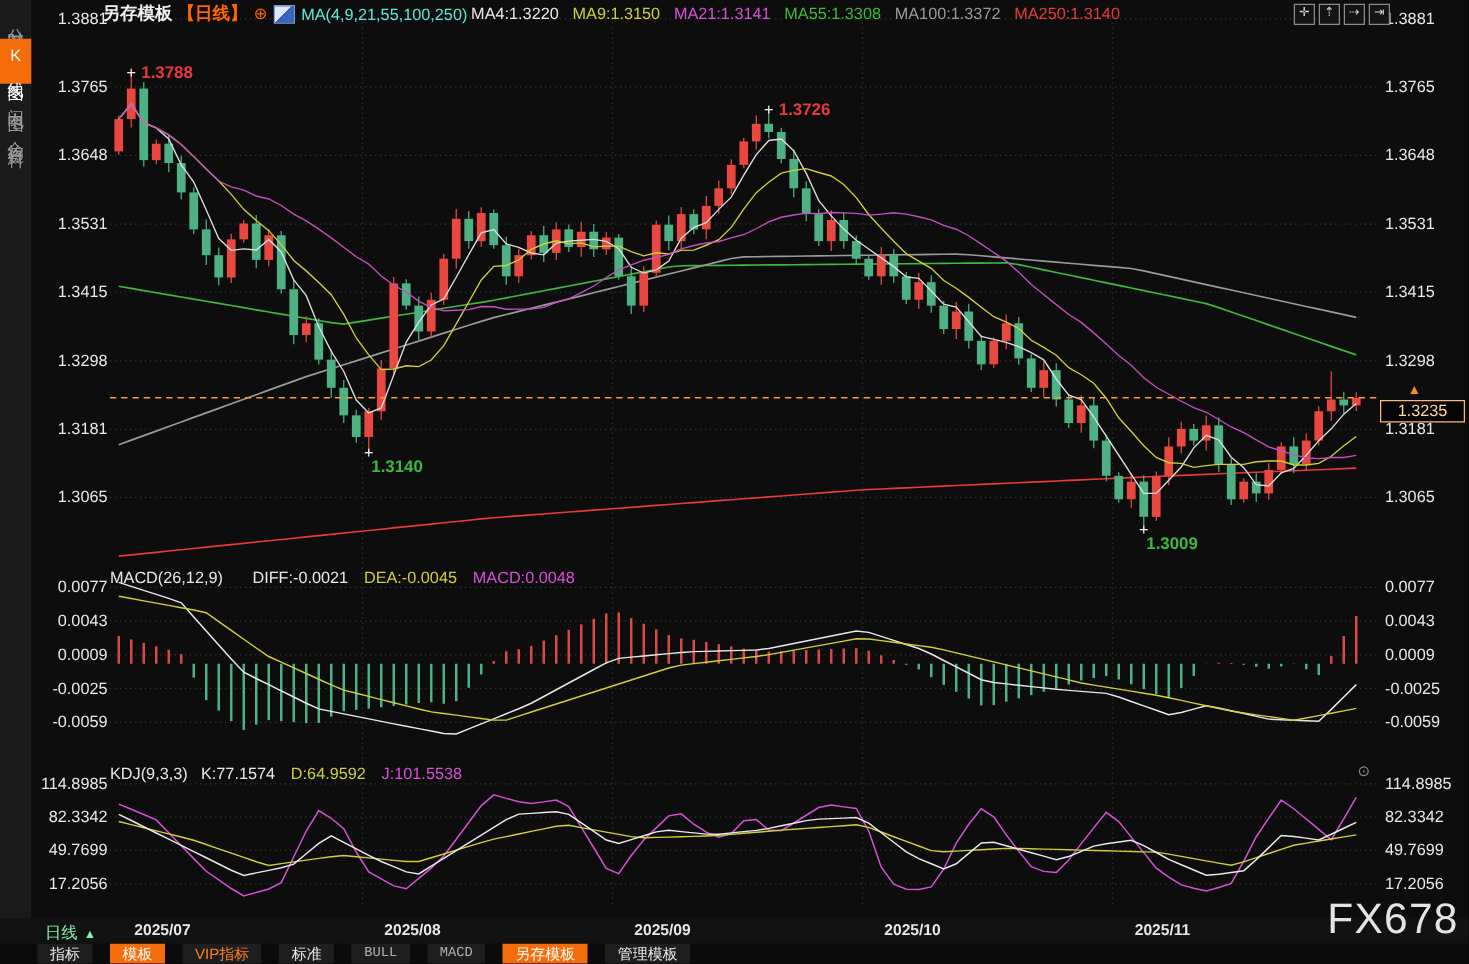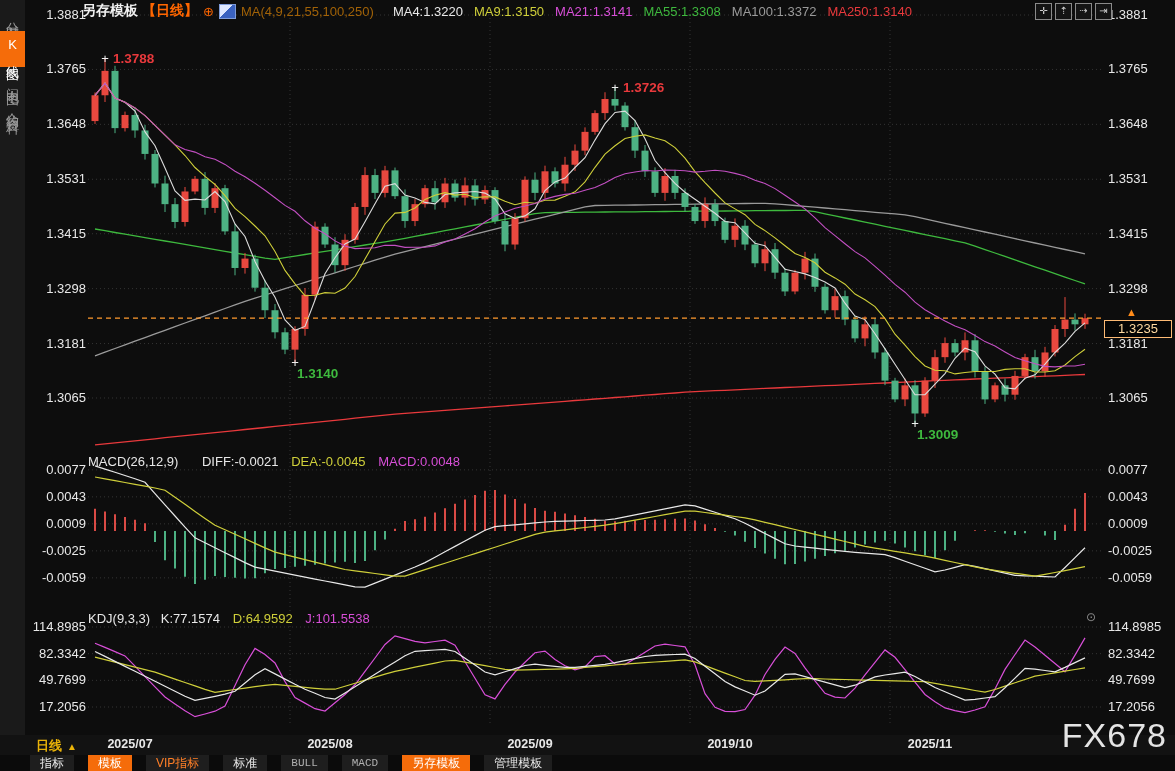--- a/index.html
+++ b/index.html
@@ -13,40 +13,40 @@
   .side-tab{writing-mode:vertical-rl;text-orientation:upright;font-size:13px;line-height:25px;letter-spacing:3px;
             color:#9a9a9a;padding:6px 0;margin-bottom:4px;cursor:pointer;width:25px;text-align:center;}
   .side-tab.active{background:#f56c0a;color:#fff;}
 
   
   #header{left:25px;top:0;right:0;height:22px;display:flex;align-items:center;padding-left:57px;white-space:nowrap;}
   #header .sym{font-size:14px;font-weight:700;color:#f0f0f0;}
   #header .period{font-size:14px;font-weight:700;color:#ff6600;margin-left:4px;}
   #header .plus-circle{color:#ff6600;font-size:13px;margin:0 5px;}
   #header .chart-ic{width:15px;height:13px;background:linear-gradient(135deg,#dfe8ff 0 45%,#3a62c0 45% 100%);border:1px solid #7e9bd8;margin-right:5px;}
-  #header .ma-group{font-size:13px;color:#a16207;margin-right:19px;}
+  #header .ma-group{font-size:13px;color:#5eead4;margin-right:3px;}
   #header .ma-item{font-size:13px;margin-right:11px;margin-top:11px;}
 
   #top-icons{right:63px;top:3px;display:flex;gap:3px;}
   .tool-ic{width:15px;height:15px;border:1px solid #8a8a8a;color:#cfcfcf;font-size:10px;line-height:14px;text-align:center;cursor:pointer;background:#141414;}
 
   
   .pane-head{font-size:13px;white-space:nowrap;}
   .pane-head .w{color:#e8e8e8;} .pane-head .y{color:#cfcf3a;margin-left:9px;} .pane-head .m{color:#d84fd8;margin-left:9px;}
   #macd-head{left:88px;top:454px;} #kdj-head{left:88px;top:611px;}
   #kdj-gear{left:1086px;top:610px;color:#8a8a8a;font-size:12px;cursor:pointer;}
 
   
   #price-arrow{left:1126px;top:306px;color:#ff8c1a;font-size:11px;}
   #price-box{left:1104px;top:320px;width:66px;height:16px;border:1px solid #fdba74;background:#050505;
              color:#ffd9a0;font-size:13px;line-height:16px;text-align:center;}
 
   
   #xaxis-bar{left:0;top:735px;width:1175px;height:20px;background:#121212;}
-  #period-label{position:absolute;left:36px;top:2px;color:#eab308;font-size:13px;font-weight:700;cursor:pointer;}
+  #period-label{position:absolute;left:36px;top:2px;color:#86efac;font-size:13px;font-weight:400;cursor:pointer;}
   #period-label .tri{font-size:10px;margin-left:5px;}
   .month-label{position:absolute;top:2px;width:70px;margin-left:-35px;text-align:center;color:#e8e8e8;font-size:12.5px;font-weight:700;}
 
   
   #footer{left:0;top:755px;width:1175px;height:16px;background:#0b0b0b;display:flex;align-items:stretch;padding-left:30px;box-sizing:border-box;gap:14px;}
   .f-tab{font-size:12px;line-height:16px;padding:0 10px;background:#1e1e1e;color:#e8e8e8;cursor:pointer;white-space:nowrap;}
   .f-tab.orange-bg{background:#f56c0a;color:#fff;}
   .f-tab.orange-text{color:#ff7f27;}
   .f-tab.dim{color:#b0b0b0;font-family:"Liberation Mono","DejaVu Sans Mono",monospace;font-size:11px;}
 
@@ -494,21 +494,21 @@
   <div id="price-box" class="overlay">1.3235</div>
 
   <div id="xaxis-bar" class="overlay">
     <div id="period-label">
       <span>日线</span><span class="tri">▲</span>
     </div>
     <div id="month-labels">
         <span class="month-label" style="left: 130px;">2025/07</span>
         <span class="month-label" style="left: 330px;">2025/08</span>
         <span class="month-label" style="left: 530px;">2025/09</span>
-        <span class="month-label" style="left: 730px;">2019/10</span>
+        <span class="month-label" style="left: 730px;">2025/10</span>
         <span class="month-label" style="left: 930px;">2025/11</span>
       </div>
   </div>
 
   <div id="footer" class="overlay">
       <div class="f-tab plain">指标</div>
       <div class="f-tab orange-bg">模板</div>
       <div class="f-tab orange-text">VIP指标</div>
       <div class="f-tab plain">标准</div>
       <div class="f-tab dim">BULL</div>

